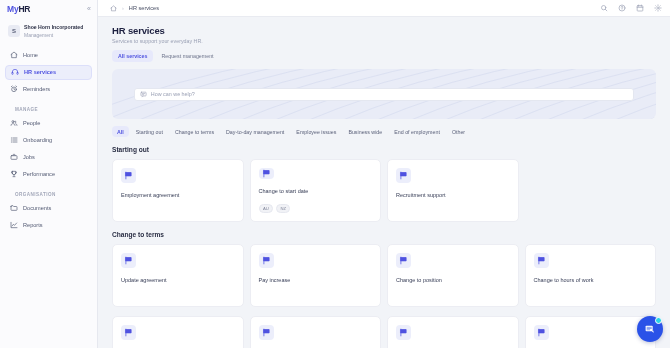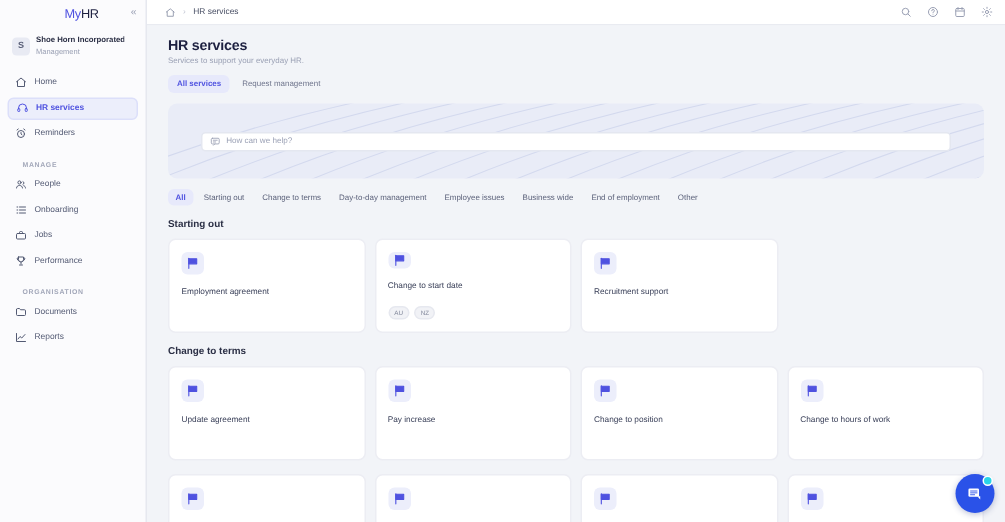--- a/index.html
+++ b/index.html
@@ -15,21 +15,21 @@
   .sidebar {
     width: 98px; height: 348px; background: #fbfbfd;
     border-right: 1px solid #e6e8ef;
     display: flex; flex-direction: column;
     flex: 0 0 98px;
   }
   .brand-row {
     height: 17px; display: flex; align-items: center;
     justify-content: space-between; padding: 0 6px 0 7px;
   }
-  .logo { display: flex; align-items: baseline; font-size: 8.5px; font-weight: normal; letter-spacing: -.2px; margin-left: 36px; }
+  .logo { display: flex; align-items: baseline; font-size: 8.5px; font-weight: bold; letter-spacing: -.2px; }
   .logo .my { color: #4f52e0; }
   .logo .hr { color: #1d2040; }
   .collapse-icon { color: #9aa0b4; font-size: 7px; line-height: 1; cursor: pointer; }
 
   .org-switch {
     display: flex; align-items: center; gap: 4px;
     margin: 4px 5px 6px 5px; padding: 3px 3px;
     border-radius: 4px; cursor: pointer;
   }
   .org-avatar {

